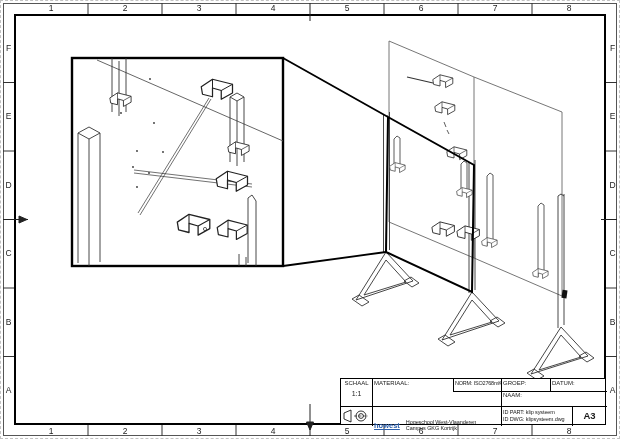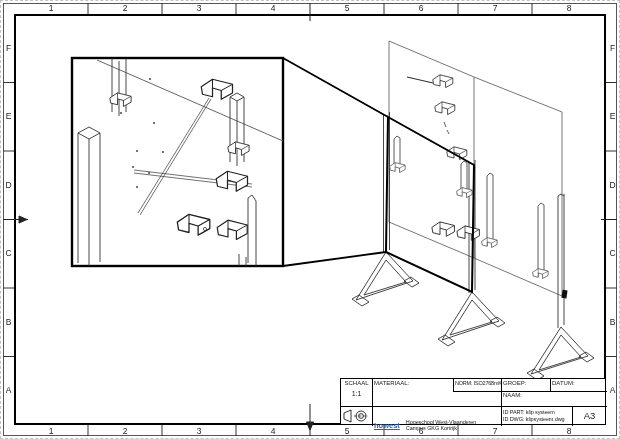--- a/index.html
+++ b/index.html
@@ -21,21 +21,21 @@
   svg.overlay{position:absolute;left:0;top:0;z-index:1;}
   
   .tb{position:absolute;left:340px;top:378px;width:266px;height:47px;background:#fff;border:1px solid #000;box-sizing:border-box;z-index:2;font-size:6px;}
   .tb .cell{position:absolute;box-sizing:border-box;overflow:hidden;}
   .tb .lbl{font-size:6px;line-height:7px;padding:1px 2px 0 2px;display:block;white-space:nowrap;}
   .tb .xs{font-size:5.5px;letter-spacing:-0.2px;}
   .vline,.hline{position:absolute;background:#000;}
   .vline{width:1px;}
   .hline{height:1px;}
   .schaal-val{display:block;text-align:center;font-size:7px;margin-top:3px;}
-  .fmt{font-size:9.5px;text-align:center;line-height:19px;display:block;}
+  .fmt{font-size:9.5px;text-align:center;line-height:19px;display:block;font-weight:bold;}
   .logo{color:#2b5fad;font-weight:bold;font-size:7.5px;text-decoration:underline;white-space:nowrap;}
   .org{font-size:5.5px;line-height:6.5px;letter-spacing:-0.1px;white-space:nowrap;}
   .ids{font-size:5.5px;line-height:7px;letter-spacing:-0.1px;white-space:nowrap;padding:3px 2px;}
   .company-row{display:flex;align-items:center;gap:6px;padding:19px 2px;}
 </style>
 </head>
 <body>
 
 <div class="sheet">
   <div class="edge-dashed"></div>

